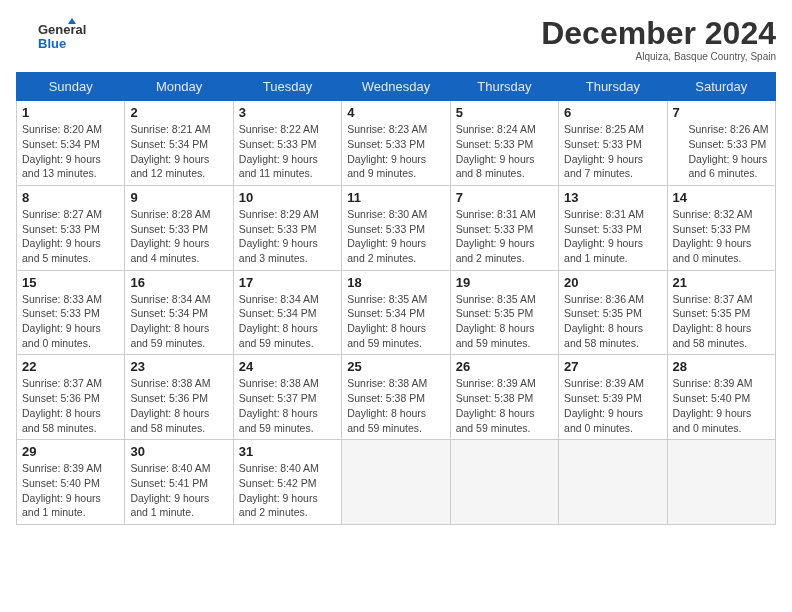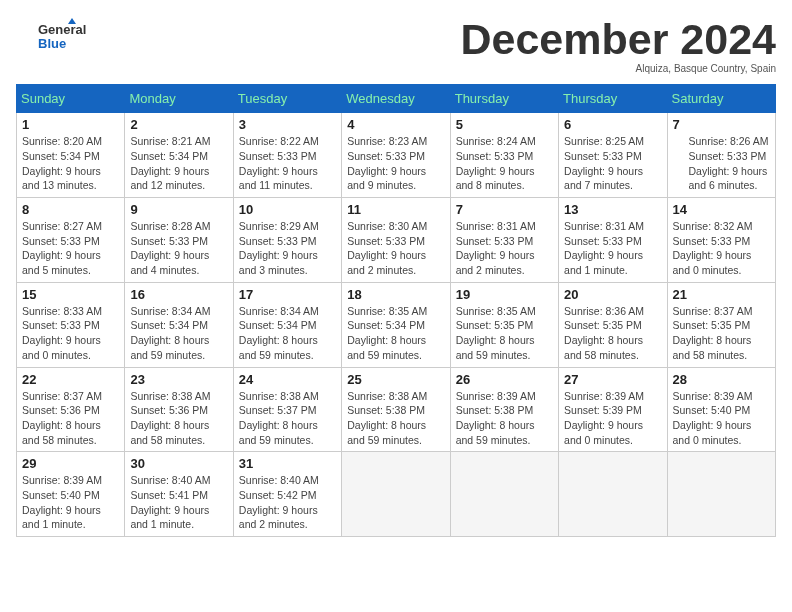--- a/index.html
+++ b/index.html
@@ -20,39 +20,39 @@
       display: flex;
       align-items: center;
       gap: 4px;
     }
     .logo-icon {
       width: 28px;
       height: 28px;
     }
     .title-section { text-align: right; }
     .month-title {
-      font-size: 43px;
+      font-size: 32px;
       font-weight: bold;
       color: #333;
       line-height: 1.1;
     }
     .location {
       font-size: 10px;
       color: #555;
     }
     table {
       width: 100%;
       border-collapse: collapse;
       font-size: 11px;
     }
     th {
       background-color: #1565c0;
-      color: #86efac;
+      color: #e5e5e5;
       padding: 6px 4px;
-      text-align: left;
+      text-align: center;
       font-size: 13px;
       font-weight: normal;
       border: 1px solid #1565c0;
     }
     td {
       border: 1px solid #ccc;
       vertical-align: top;
       padding: 4px 5px;
       width: 14.28%;
       min-height: 80px;

